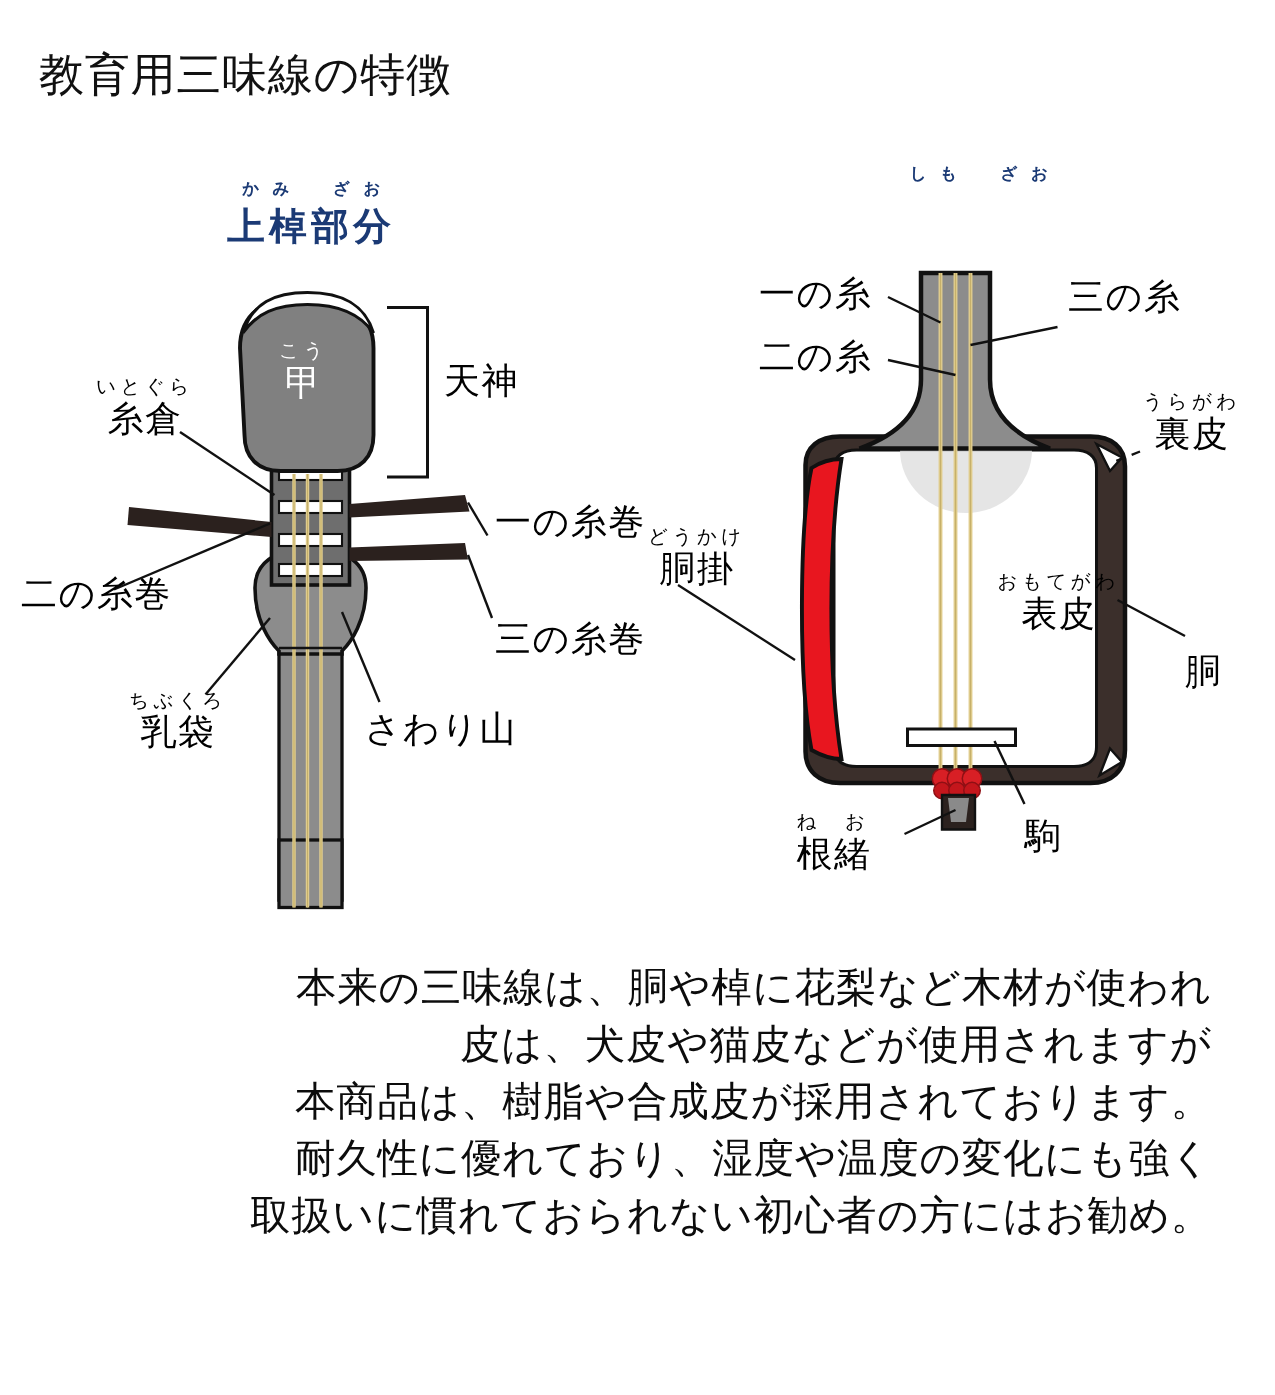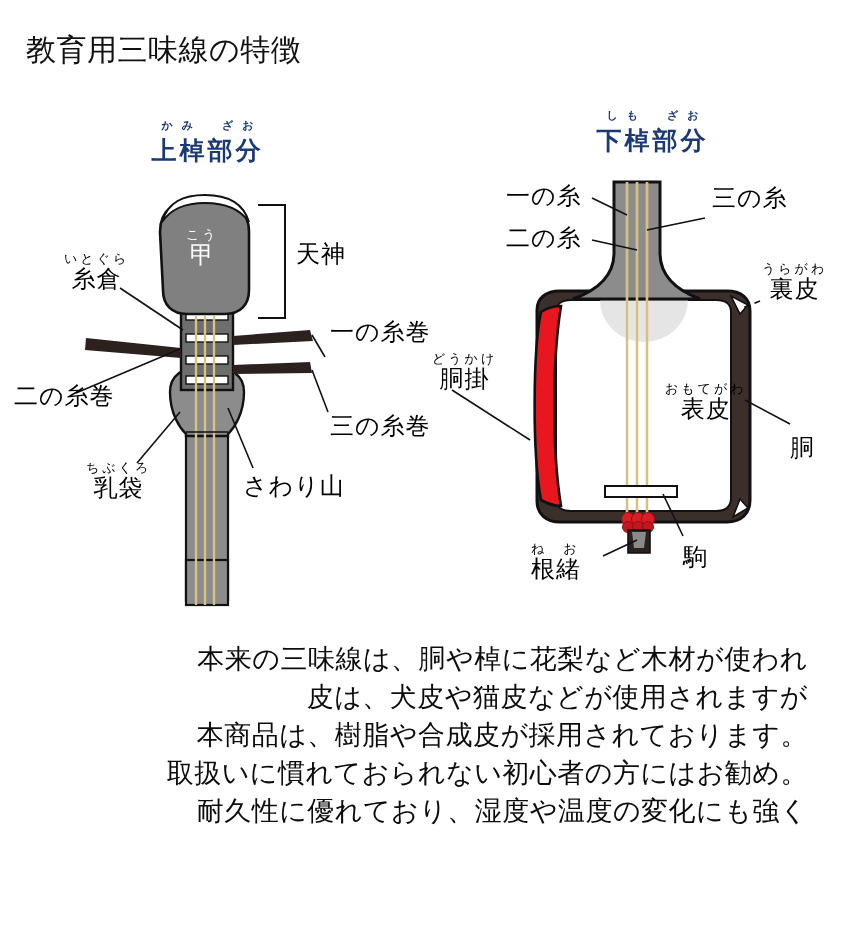--- a/index.html
+++ b/index.html
@@ -100,21 +100,20 @@
 
 <div id="page-title">教育用三味線の特徴</div>
 
 <div id="heading-left" class="section-heading">
   <span class="ruby">かみ　ざお</span>
   <span class="base">上棹部分</span>
 </div>
 
 <div id="heading-right" class="section-heading">
   <span class="ruby">しも　ざお</span>
-  <span class="base">下棹部分</span>
 </div>
 
 <svg class="diagram" viewBox="0 0 850 930" xmlns="http://www.w3.org/2000/svg">
 
   <path d="M186 430 L186 600 L228 600 L228 430 Z" fill="#8c8c8c" stroke="#111111" stroke-width="2.2"></path>
 
   <rect x="186" y="560" width="42" height="45" fill="#8c8c8c" stroke="#111111" stroke-width="2.2"></rect>
 
   <path d="M170 392 C170 414 180 428 186 434 L186 436 L228 436 L228 434
            C234 428 244 414 244 392 C244 376 232 366 207 366 C182 366 170 376 170 392 Z" fill="#8c8c8c" stroke="#111111" stroke-width="2.4"></path>
@@ -227,21 +226,21 @@
 
 <div class="label" style="left:296px; top:242px;">
   <span class="base">天神</span>
 </div>
 
 <div class="label" style="left:64px; top:252px;">
   <span class="ruby">いとぐら</span>
   <span class="base">糸倉</span>
 </div>
 
-<div class="label" style="left:330px; top:320px;">
+<div class="label" style="left:330px; top:336px;">
   <span class="base">一の糸巻</span>
 </div>
 
 <div class="label" style="left:14px; top:384px;">
   <span class="base">二の糸巻</span>
 </div>
 
 <div class="label" style="left:330px; top:414px;">
   <span class="base">三の糸巻</span>
 </div>
@@ -292,15 +291,15 @@
 </div>
 
 <div class="label" style="left:683px; top:545px;">
   <span class="base">駒</span>
 </div>
 
 <div id="description">
   <span class="line">本来の三味線は、胴や棹に花梨など木材が使われ</span>
   <span class="line">皮は、犬皮や猫皮などが使用されますが</span>
   <span class="line">本商品は、樹脂や合成皮が採用されております。</span>
+  <span class="line">耐久性に優れており、湿度や温度の変化にも強く</span>
   <span class="line">取扱いに慣れておられない初心者の方にはお勧め。</span>
-  <span class="line">耐久性に優れており、湿度や温度の変化にも強く</span>
 </div>
 
 </body></html>

